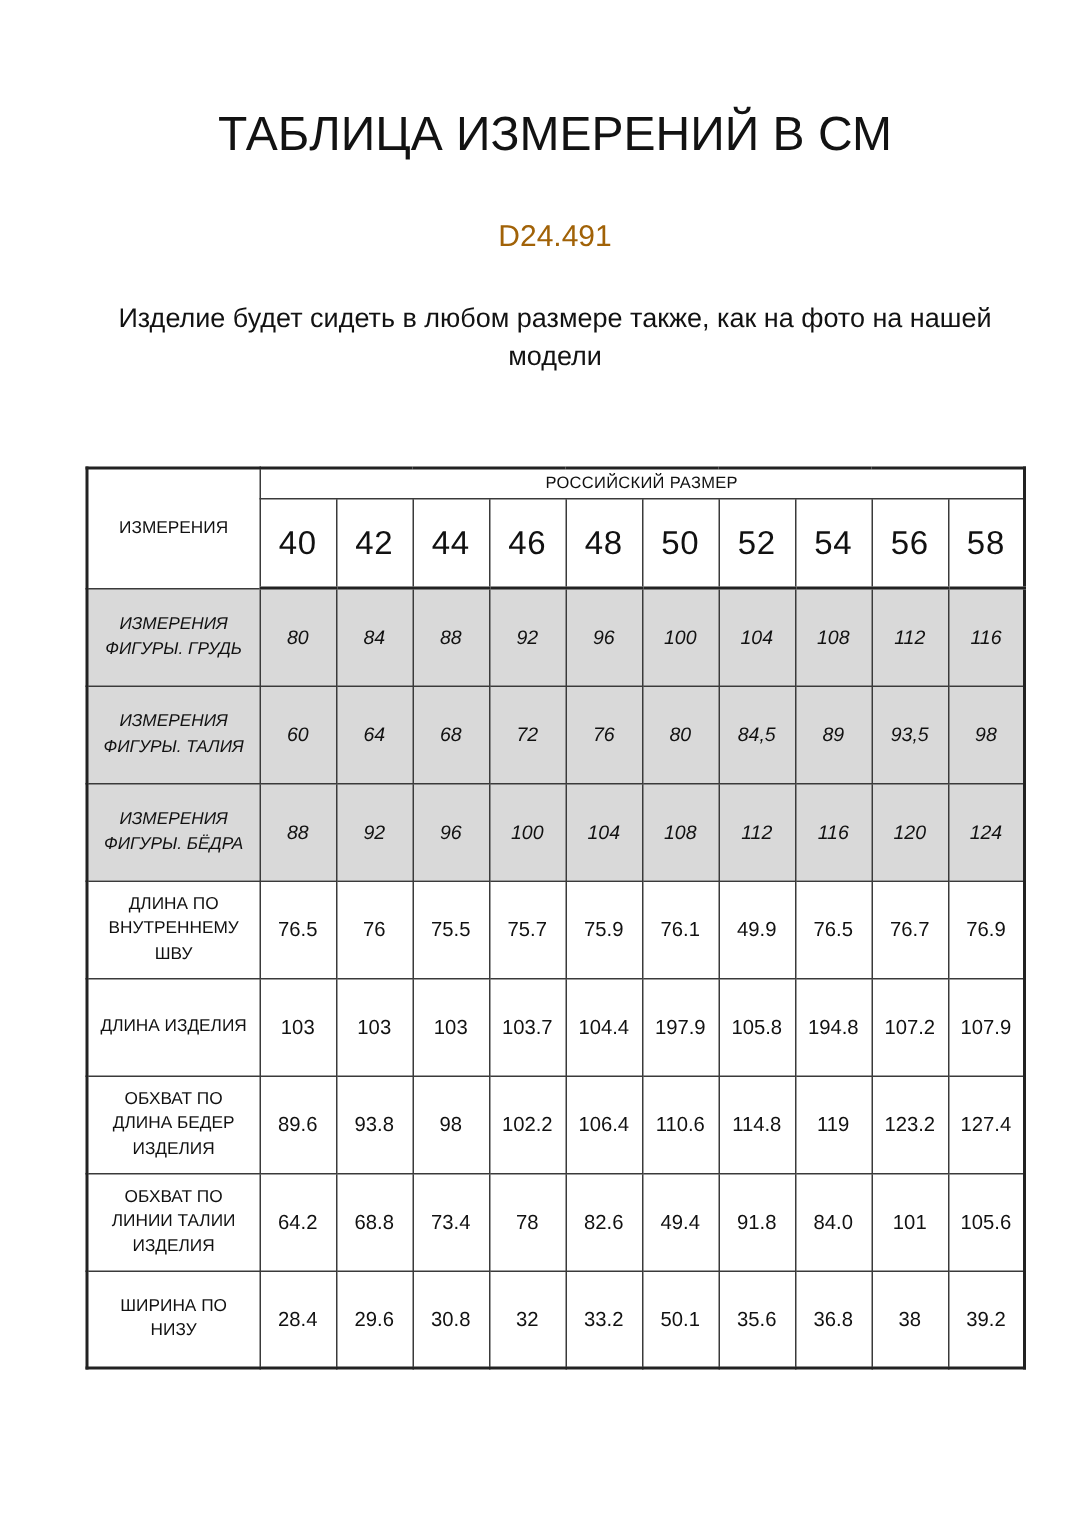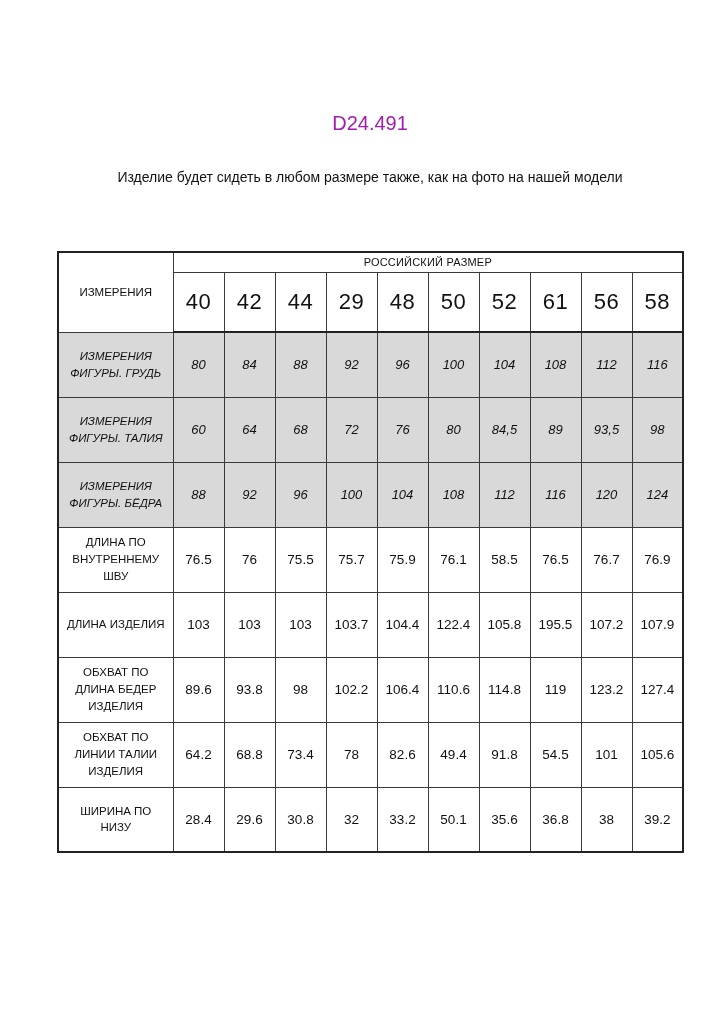--- a/index.html
+++ b/index.html
@@ -22,27 +22,27 @@
     font-size: 32px;
     font-weight: 400;
     line-height: 1.1;
     color: #121212;
   }
   .article-code {
     text-align: center;
     font-size: 20px;
     font-weight: 400;
     margin-top: 40px;
-    color: #a21caf;
+    color: #a16207;
   }
   .subtitle {
     width: 600px;
     margin: 30px auto 0;
     text-align: center;
-    font-size: 14px;
+    font-size: 18px;
     line-height: 25px;
     color: #121212;
   }
   table.size-table {
     border-collapse: collapse;
     table-layout: fixed;
     width: 626px;
     margin-top: 61px;
     margin-left: 41px;
     border: 2px solid var(--border-strong, #222222);
@@ -83,20 +83,21 @@
   tr.figure-row td {
     background: var(--figure-bg, #d9d9d9);
     font-style: italic;
   }
   tr.figure-row .value-cell { font-size: 13px; }
 </style>
 </head>
 <body>
 
 <div class="page">
+  <h1 class="page-title">ТАБЛИЦА ИЗМЕРЕНИЙ В СМ</h1>
   <div class="article-code">D24.491</div>
   <div class="subtitle">Изделие будет сидеть в любом размере также, как на фото на нашей модели</div>
 
   <table class="size-table">
     <colgroup>
       <col class="label-col">
       <col class="size-col">
         <col class="size-col">
         <col class="size-col">
         <col class="size-col">
@@ -109,25 +110,25 @@
     </colgroup>
     <thead>
       <tr>
         <th class="corner-header-cell" rowspan="2">ИЗМЕРЕНИЯ</th>
         <th class="group-header-cell" colspan="10">РОССИЙСКИЙ РАЗМЕР</th>
       </tr>
       <tr class="size-row" id="size-row">
           <th class="size-cell">40</th>
           <th class="size-cell">42</th>
           <th class="size-cell">44</th>
-          <th class="size-cell">29</th>
+          <th class="size-cell">46</th>
           <th class="size-cell">48</th>
           <th class="size-cell">50</th>
           <th class="size-cell">52</th>
-          <th class="size-cell">61</th>
+          <th class="size-cell">54</th>
           <th class="size-cell">56</th>
           <th class="size-cell">58</th>
         </tr>
     </thead>
     <tbody id="table-body">
         <tr class="figure-row">
           <td class="label-cell">ИЗМЕРЕНИЯ ФИГУРЫ. ГРУДЬ</td>
           <td class="value-cell">80</td>
           <td class="value-cell">84</td>
           <td class="value-cell">88</td>
@@ -166,35 +167,35 @@
           <td class="value-cell">124</td>
         </tr>
         <tr class="plain-row">
           <td class="label-cell">ДЛИНА ПО ВНУТРЕННЕМУ ШВУ</td>
           <td class="value-cell">76.5</td>
           <td class="value-cell">76</td>
           <td class="value-cell">75.5</td>
           <td class="value-cell">75.7</td>
           <td class="value-cell">75.9</td>
           <td class="value-cell">76.1</td>
-          <td class="value-cell">58.5</td>
+          <td class="value-cell">49.9</td>
           <td class="value-cell">76.5</td>
           <td class="value-cell">76.7</td>
           <td class="value-cell">76.9</td>
         </tr>
         <tr class="plain-row">
           <td class="label-cell">ДЛИНА ИЗДЕЛИЯ</td>
           <td class="value-cell">103</td>
           <td class="value-cell">103</td>
           <td class="value-cell">103</td>
           <td class="value-cell">103.7</td>
           <td class="value-cell">104.4</td>
-          <td class="value-cell">122.4</td>
+          <td class="value-cell">197.9</td>
           <td class="value-cell">105.8</td>
-          <td class="value-cell">195.5</td>
+          <td class="value-cell">194.8</td>
           <td class="value-cell">107.2</td>
           <td class="value-cell">107.9</td>
         </tr>
         <tr class="plain-row">
           <td class="label-cell">ОБХВАТ ПО ДЛИНА БЕДЕР ИЗДЕЛИЯ</td>
           <td class="value-cell">89.6</td>
           <td class="value-cell">93.8</td>
           <td class="value-cell">98</td>
           <td class="value-cell">102.2</td>
           <td class="value-cell">106.4</td>
@@ -206,21 +207,21 @@
         </tr>
         <tr class="plain-row">
           <td class="label-cell">ОБХВАТ ПО ЛИНИИ ТАЛИИ ИЗДЕЛИЯ</td>
           <td class="value-cell">64.2</td>
           <td class="value-cell">68.8</td>
           <td class="value-cell">73.4</td>
           <td class="value-cell">78</td>
           <td class="value-cell">82.6</td>
           <td class="value-cell">49.4</td>
           <td class="value-cell">91.8</td>
-          <td class="value-cell">54.5</td>
+          <td class="value-cell">84.0</td>
           <td class="value-cell">101</td>
           <td class="value-cell">105.6</td>
         </tr>
         <tr class="plain-row">
           <td class="label-cell">ШИРИНА ПО НИЗУ</td>
           <td class="value-cell">28.4</td>
           <td class="value-cell">29.6</td>
           <td class="value-cell">30.8</td>
           <td class="value-cell">32</td>
           <td class="value-cell">33.2</td>

